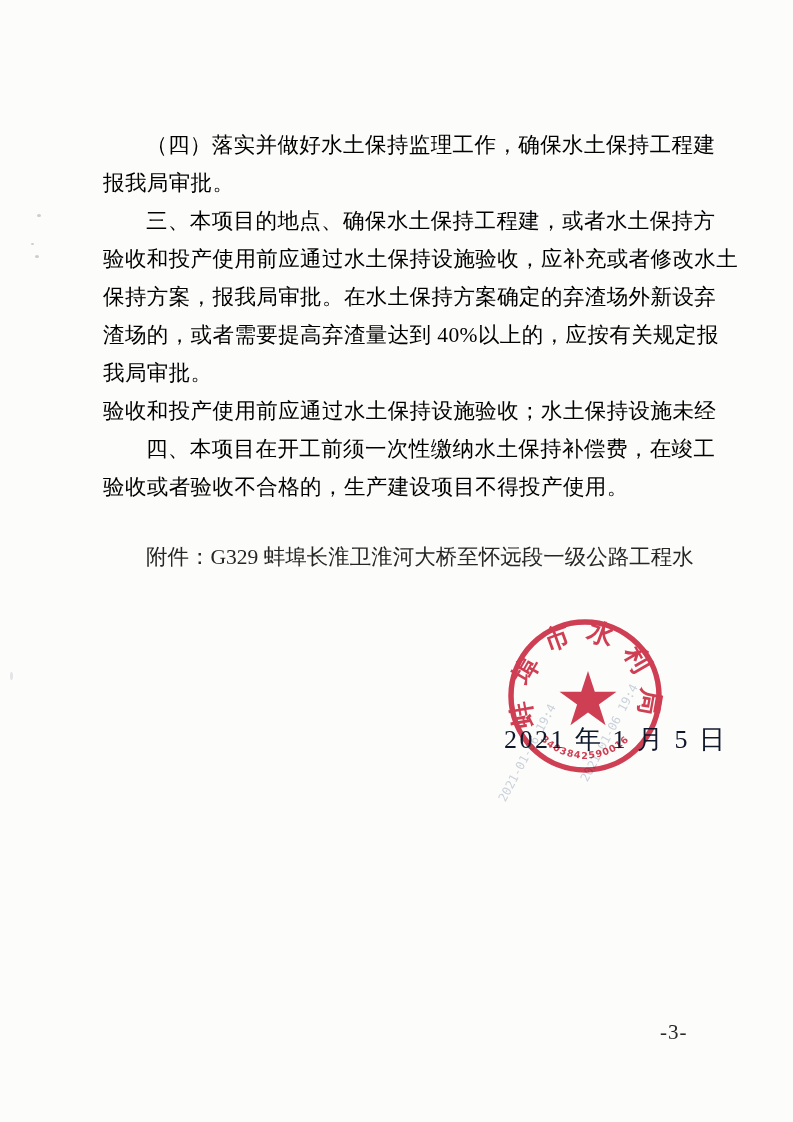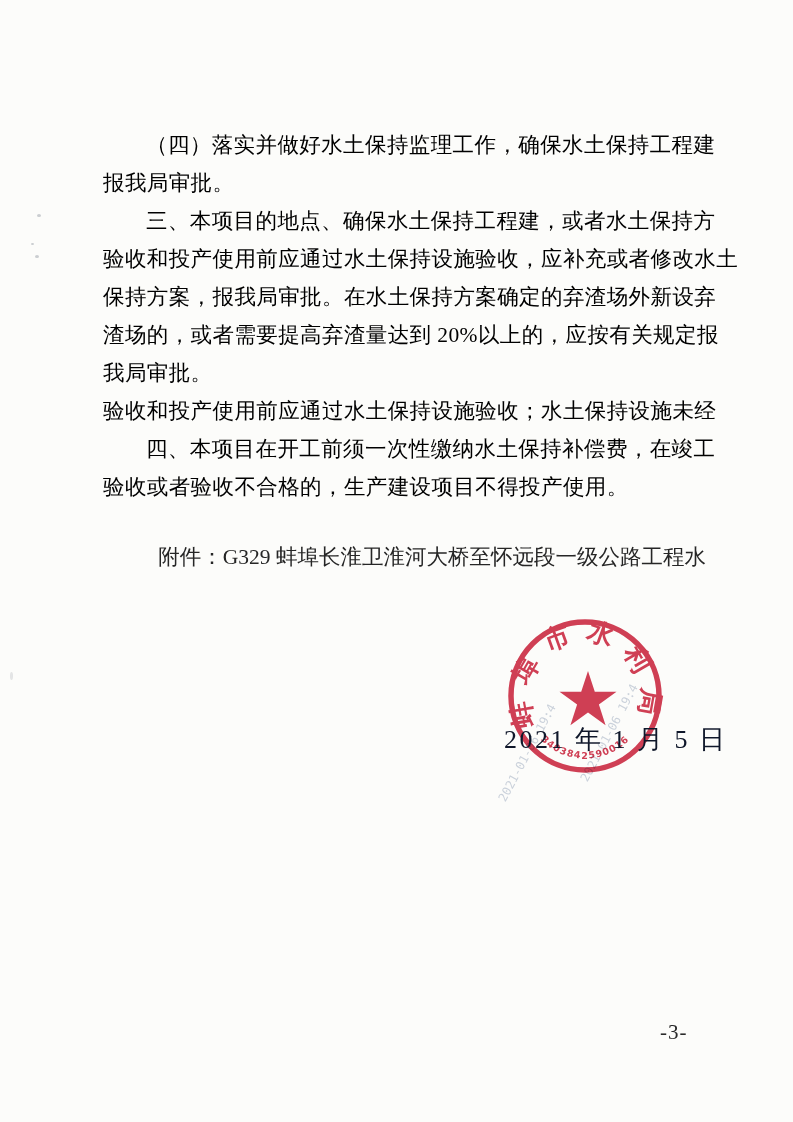--- a/index.html
+++ b/index.html
@@ -28,21 +28,21 @@
     color: #000000;
   }
   .line.indent { padding-left: 43px; }
 
   
   .attachment {
     position: absolute;
     left: 146px; top: 538px; width: 560px;
     font-size: 21.5px; color: #262626;
   }
-  .attachment .row1 { height: 38px; line-height: 38px; white-space: nowrap; text-align: right; }
+  .attachment .row1 { height: 38px; line-height: 38px; white-space: nowrap; }
   .attachment .row2 { height: 38px; line-height: 38px; white-space: nowrap; padding-left: 73px; }
 
   
   .date-line {
     position: absolute;
     left: 504px; top: 722px;
     font-size: 26px; letter-spacing: 2.5px;
     color: #0f172a;
     z-index: 3;
     white-space: nowrap;
@@ -102,21 +102,21 @@
   <div class="speck s2"></div>
   <div class="speck s3"></div>
   <div class="speck s4"></div>
 
   <div class="text-block">
     <div class="line indent">（四）落实并做好水土保持监理工作，确保水土保持工程建</div>
     <div class="line">报我局审批。</div>
     <div class="line indent">三、本项目的地点、确保水土保持工程建，或者水土保持方</div>
     <div class="line">验收和投产使用前应通过水土保持设施验收，应补充或者修改水土</div>
     <div class="line">保持方案，报我局审批。在水土保持方案确定的弃渣场外新设弃</div>
-    <div class="line">渣场的，或者需要提高弃渣量达到 20%以上的，应按有关规定报</div>
+    <div class="line">渣场的，或者需要提高弃渣量达到 40%以上的，应按有关规定报</div>
     <div class="line">我局审批。</div>
     <div class="line">验收和投产使用前应通过水土保持设施验收；水土保持设施未经</div>
     <div class="line indent">四、本项目在开工前须一次性缴纳水土保持补偿费，在竣工</div>
     <div class="line">验收或者验收不合格的，生产建设项目不得投产使用。</div>
   </div>
 
   <div class="attachment">
     <div class="row1"><span>附件：</span><span>G329 蚌埠长淮卫淮河大桥至怀远段一级公路工程水</span></div>
   </div>
 

